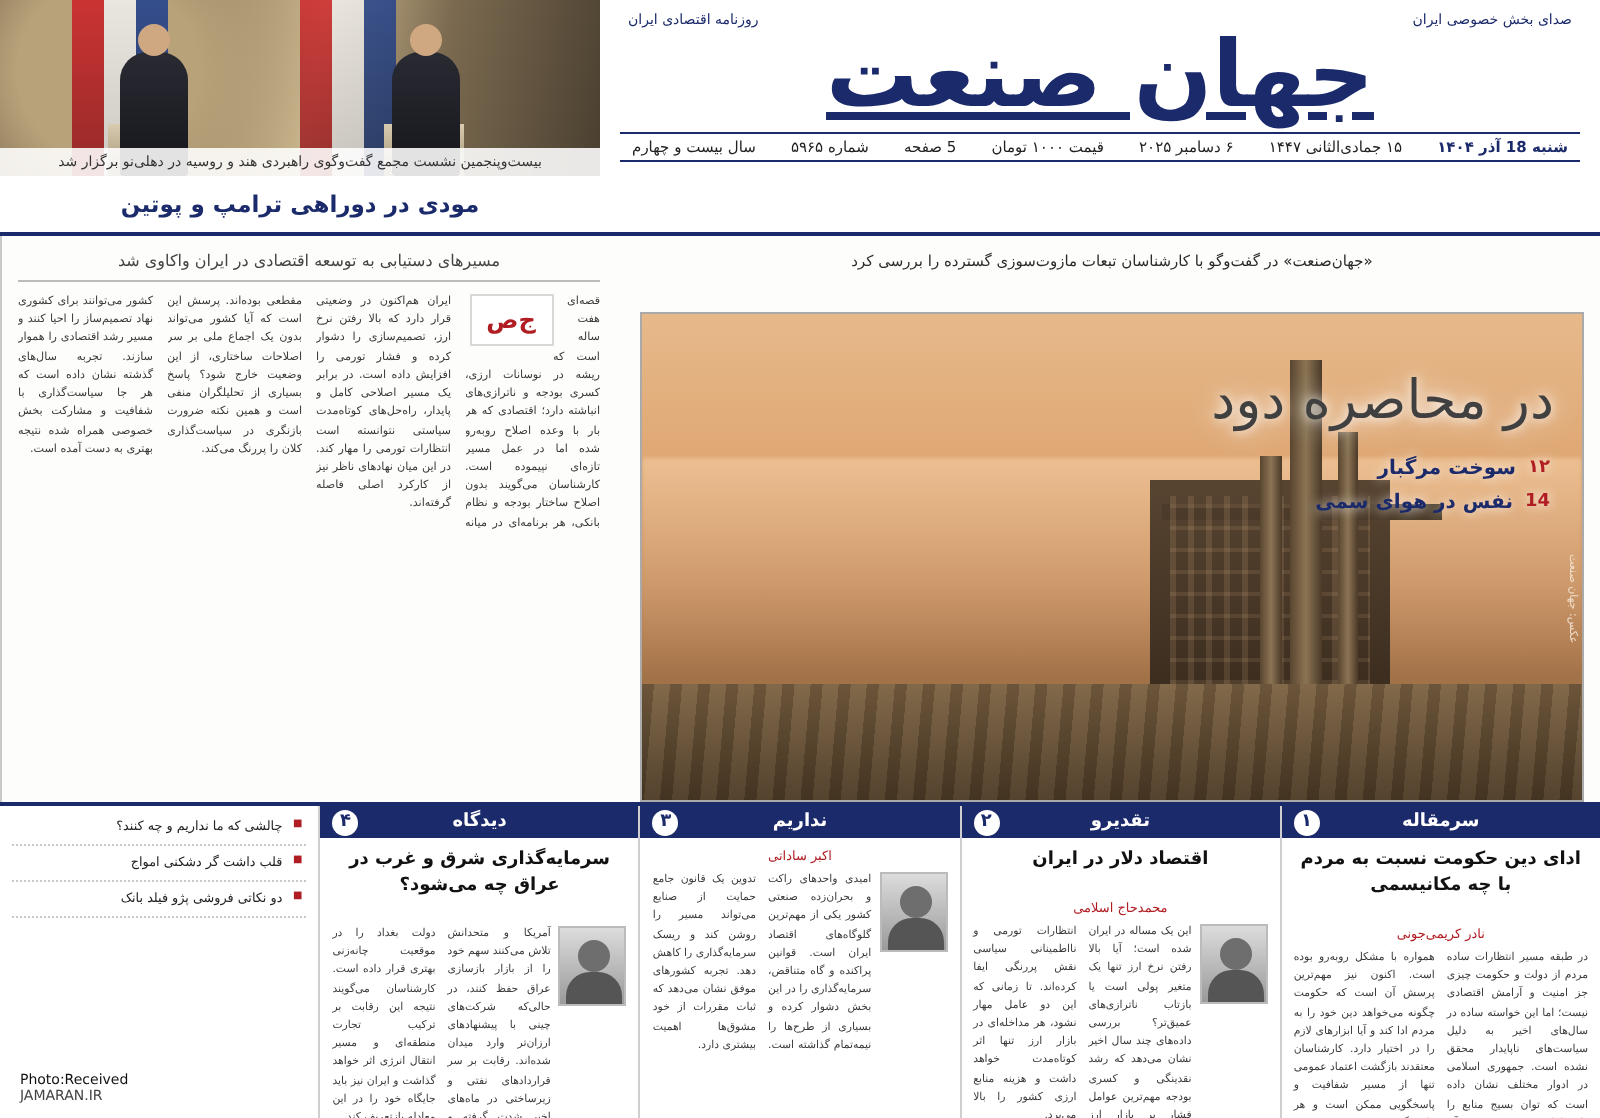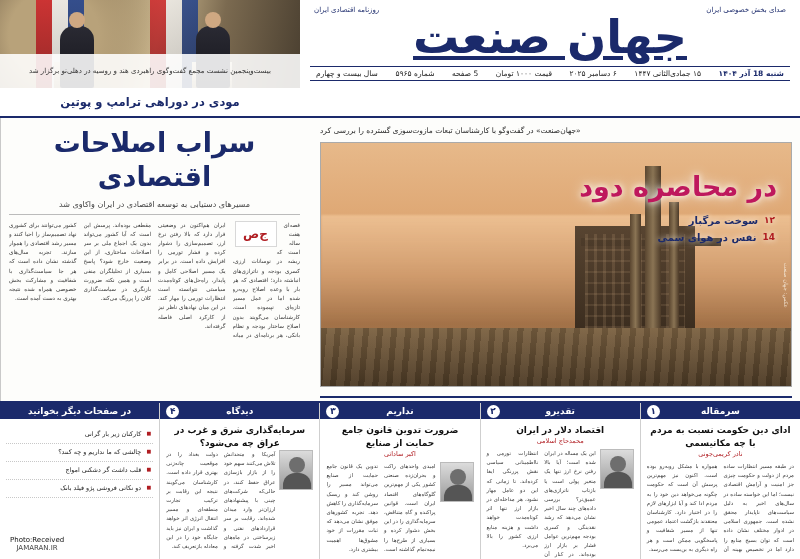--- a/index.html
+++ b/index.html
@@ -118,21 +118,21 @@
     font-size: 11.5px;
     font-weight: bold;
     line-height: 28px;
   }
   .teaser-kicker {
     position: absolute; left: 0; right: 0; bottom: 28px;
     background: rgba(255,255,255,0.88);
     color: #333;
     font-size: 7px;
     text-align: center;
-    padding: 13px 4px;
+    padding: 3px 4px;
   }
 
   
   .content {
     display: flex;
     flex-direction: row;
     height: 441px;
   }
 
   
@@ -191,22 +191,22 @@
   
   .col-main {
     flex: 1 1 auto;
     padding: 8px 8px 0 10px;
     display: flex;
     flex-direction: column;
   }
   .photo-kicker {
     font-size: 7.5px;
     color: #2b2b2b;
-    text-align: left;
-    margin-bottom: 5px;
+    text-align: center;
+    margin-bottom: 19px;
     line-height: 1.4;
   }
   .photo-wrap {
     position: relative;
     height: 245px;
     overflow: hidden;
     border: 1px solid #aaa;
   }
   .photo-sky {
     position: absolute; inset: 0;
@@ -242,21 +242,21 @@
   .ground {
     position: absolute; left: 0; right: 0; bottom: 0; height: 58px;
     background: linear-gradient(180deg,#7d6343,#4d3b26);
   }
   .ground::after {
     content: ""; position: absolute; inset: 0;
     background: repeating-linear-gradient(95deg, rgba(0,0,0,.14) 0 6px, rgba(255,255,255,.04) 6px 14px);
   }
   .photo-head {
     position: absolute; top: 28px; right: 14px;
-    font-size: 27px; font-weight: bold; color: #be185d;
+    font-size: 27px; font-weight: normal; color: #404040;
     text-shadow: 0 0 6px rgba(255,255,255,.95), 0 0 14px rgba(255,255,255,.9);
   }
   .photo-bullets {
     position: absolute; top: 72px; right: 16px;
     display: flex; flex-direction: column; gap: 6px;
   }
   .pb {
     display: flex; align-items: center; gap: 6px;
     font-size: 10px; font-weight: bold; color: #1b2a6b;
     text-shadow: 0 0 6px rgba(255,255,255,.95);
@@ -314,21 +314,21 @@
     position: relative;
   }
   .bcol-head .dot {
     position: absolute; left: 6px; top: 2px;
     width: 13px; height: 13px; border-radius: 50%;
     background: #fff; color: #1b2a6b;
     font-size: 9px; line-height: 13px; text-align: center;
   }
   .b-title {
     font-size: 9px; font-weight: bold; color: #111;
-    text-align: center; line-height: 1.45; margin-bottom: 0;
+    text-align: center; line-height: 1.45; margin-bottom: 13px;
   }
   .b-author {
     font-size: 6.5px; color: #b01d22; text-align: center; margin-bottom: 4px;
   }
   .b-body {
     font-size: 5.4px; line-height: 1.7; color: #3a3a3a; text-align: justify;
     columns: 2; column-gap: 6px;
   }
   .b-portrait {
     float: right;
@@ -355,21 +355,21 @@
   .bullets li::before {
     content: "■"; position: absolute; right: 2px; top: 4px;
     color: #b01d22; font-size: 5px;
   }
   .watermark {
     position: absolute; left: 6px; bottom: 4px;
     font-size: 7px; color: #444; line-height: 1.25;
     background: rgba(255,255,255,.85);
     padding: 2px 4px;
     z-index: 5;
-    direction: ltr; text-align: center;
+    direction: ltr; text-align: left;
   }
   .watermark .cam { color: #111; }
 </style>
 </head>
 <body>
 
 <div class="page">
 
   <div class="masthead">
 
@@ -443,21 +443,20 @@
       </div>
 
       <div class="mid-head">اوج‌گیری دلار بی‌مهار</div>
       <div class="mid-sub">«جهان‌صنعت» از ادامه سیاست‌های تنبیهی علیه صادرکنندگان در قالب صدور بخشنامه‌های غلط‌انداز گزارش می‌کند</div>
 
       <div class="mid-head2">وابستگی بودجه‌گیران فرهنگی به قدرت نهادهای سیاسی</div>
       <div class="mid-sub2">«جهان‌صنعت» در گفت‌وگو با فعالان معتبر اجتماعی احتمال اجرای قانون‌گذاری در اصلاح ساختار بودجه را تحلیل می‌کند</div>
     </div>
 
     <div class="col-right">
-      <div class="lead-head">سراب اصلاحات اقتصادی</div>
       <div class="lead-sub">مسیرهای دستیابی به توسعه اقتصادی در ایران واکاوی شد</div>
       <div class="lead-cols">
         <div class="lead-col first">
           <span class="logo-chip">
               <span class="lg">ج‌ص</span>
             </span>
           <span>قصه‌ای هفت ساله است که ریشه در نوسانات ارزی، کسری بودجه و ناترازی‌های انباشته دارد؛ اقتصادی که هر بار با وعده اصلاح روبه‌رو شده اما در عمل مسیر تازه‌ای نپیموده است. کارشناسان می‌گویند بدون اصلاح ساختار بودجه و نظام بانکی، هر برنامه‌ای در میانه راه متوقف می‌شود و هزینه آن بر دوش مردم می‌افتد.</span>
         </div>
         <div class="lead-col">ایران هم‌اکنون در وضعیتی قرار دارد که بالا رفتن نرخ ارز، تصمیم‌سازی را دشوار کرده و فشار تورمی را افزایش داده است. در برابر یک مسیر اصلاحی کامل و پایدار، راه‌حل‌های کوتاه‌مدت سیاستی نتوانسته است انتظارات تورمی را مهار کند. در این میان نهادهای ناظر نیز از کارکرد اصلی فاصله گرفته‌اند.</div>
         <div class="lead-col">مقطعی بوده‌اند. پرسش این است که آیا کشور می‌تواند بدون یک اجماع ملی بر سر اصلاحات ساختاری، از این وضعیت خارج شود؟ پاسخ بسیاری از تحلیلگران منفی است و همین نکته ضرورت بازنگری در سیاست‌گذاری کلان را پررنگ می‌کند.</div>
@@ -488,42 +487,37 @@
       <div class="b-author">محمدحاج اسلامی</div>
       <div class="b-portrait"></div>
       <div class="b-body">این یک مساله در ایران شده است؛ آیا بالا رفتن نرخ ارز تنها یک متغیر پولی است یا بازتاب ناترازی‌های عمیق‌تر؟ بررسی داده‌های چند سال اخیر نشان می‌دهد که رشد نقدینگی و کسری بودجه مهم‌ترین عوامل فشار بر بازار ارز بوده‌اند. در کنار آن انتظارات تورمی و نااطمینانی سیاسی نقش پررنگی ایفا کرده‌اند. تا زمانی که این دو عامل مهار نشود، هر مداخله‌ای در بازار ارز تنها اثر کوتاه‌مدت خواهد داشت و هزینه منابع ارزی کشور را بالا می‌برد.</div>
     </div>
 
     <div class="bcol">
       <div class="bcol-head">
         <span class="dot">۳</span>
         <span>نداریم</span>
       </div>
-      <div class="b-title">ضرورت تدوین قانون جامع حمایت از صنایع</div>
       <div class="b-author">اکبر ساداتی</div>
       <div class="b-portrait"></div>
       <div class="b-body">امیدی واحدهای راکت و بحران‌زده صنعتی کشور یکی از مهم‌ترین گلوگاه‌های اقتصاد ایران است. قوانین پراکنده و گاه متناقض، سرمایه‌گذاری را در این بخش دشوار کرده و بسیاری از طرح‌ها را نیمه‌تمام گذاشته است. تدوین یک قانون جامع حمایت از صنایع می‌تواند مسیر را روشن کند و ریسک سرمایه‌گذاری را کاهش دهد. تجربه کشورهای موفق نشان می‌دهد که ثبات مقررات از خود مشوق‌ها اهمیت بیشتری دارد.</div>
     </div>
 
     <div class="bcol">
       <div class="bcol-head">
         <span class="dot">۴</span>
         <span>دیدگاه</span>
       </div>
       <div class="b-title">سرمایه‌گذاری شرق و غرب در عراق چه می‌شود؟</div>
       <div class="b-portrait"></div>
       <div class="b-body">آمریکا و متحدانش تلاش می‌کنند سهم خود را از بازار بازسازی عراق حفظ کنند، در حالی‌که شرکت‌های چینی با پیشنهادهای ارزان‌تر وارد میدان شده‌اند. رقابت بر سر قراردادهای نفتی و زیرساختی در ماه‌های اخیر شدت گرفته و دولت بغداد را در موقعیت چانه‌زنی بهتری قرار داده است. کارشناسان می‌گویند نتیجه این رقابت بر ترکیب تجارت منطقه‌ای و مسیر انتقال انرژی اثر خواهد گذاشت و ایران نیز باید جایگاه خود را در این معادله بازتعریف کند.</div>
     </div>
 
     <div class="bcol">
-      <div class="bcol-head">
-        <span>در صفحات دیگر بخوانید</span>
-      </div>
       <ul class="bullets">
-        <li>کارکنان زیر بار گرانی</li>
         <li>چالشی که ما نداریم و چه کنند؟</li>
         <li>قلب داشت گر دشکنی امواج</li>
         <li>دو نکاتی فروشی پژو فیلد بانک</li>
       </ul>
       <div class="watermark">
         <div class="cam">Photo:Received</div>
         <div>JAMARAN.IR</div>
       </div>
     </div>
 

